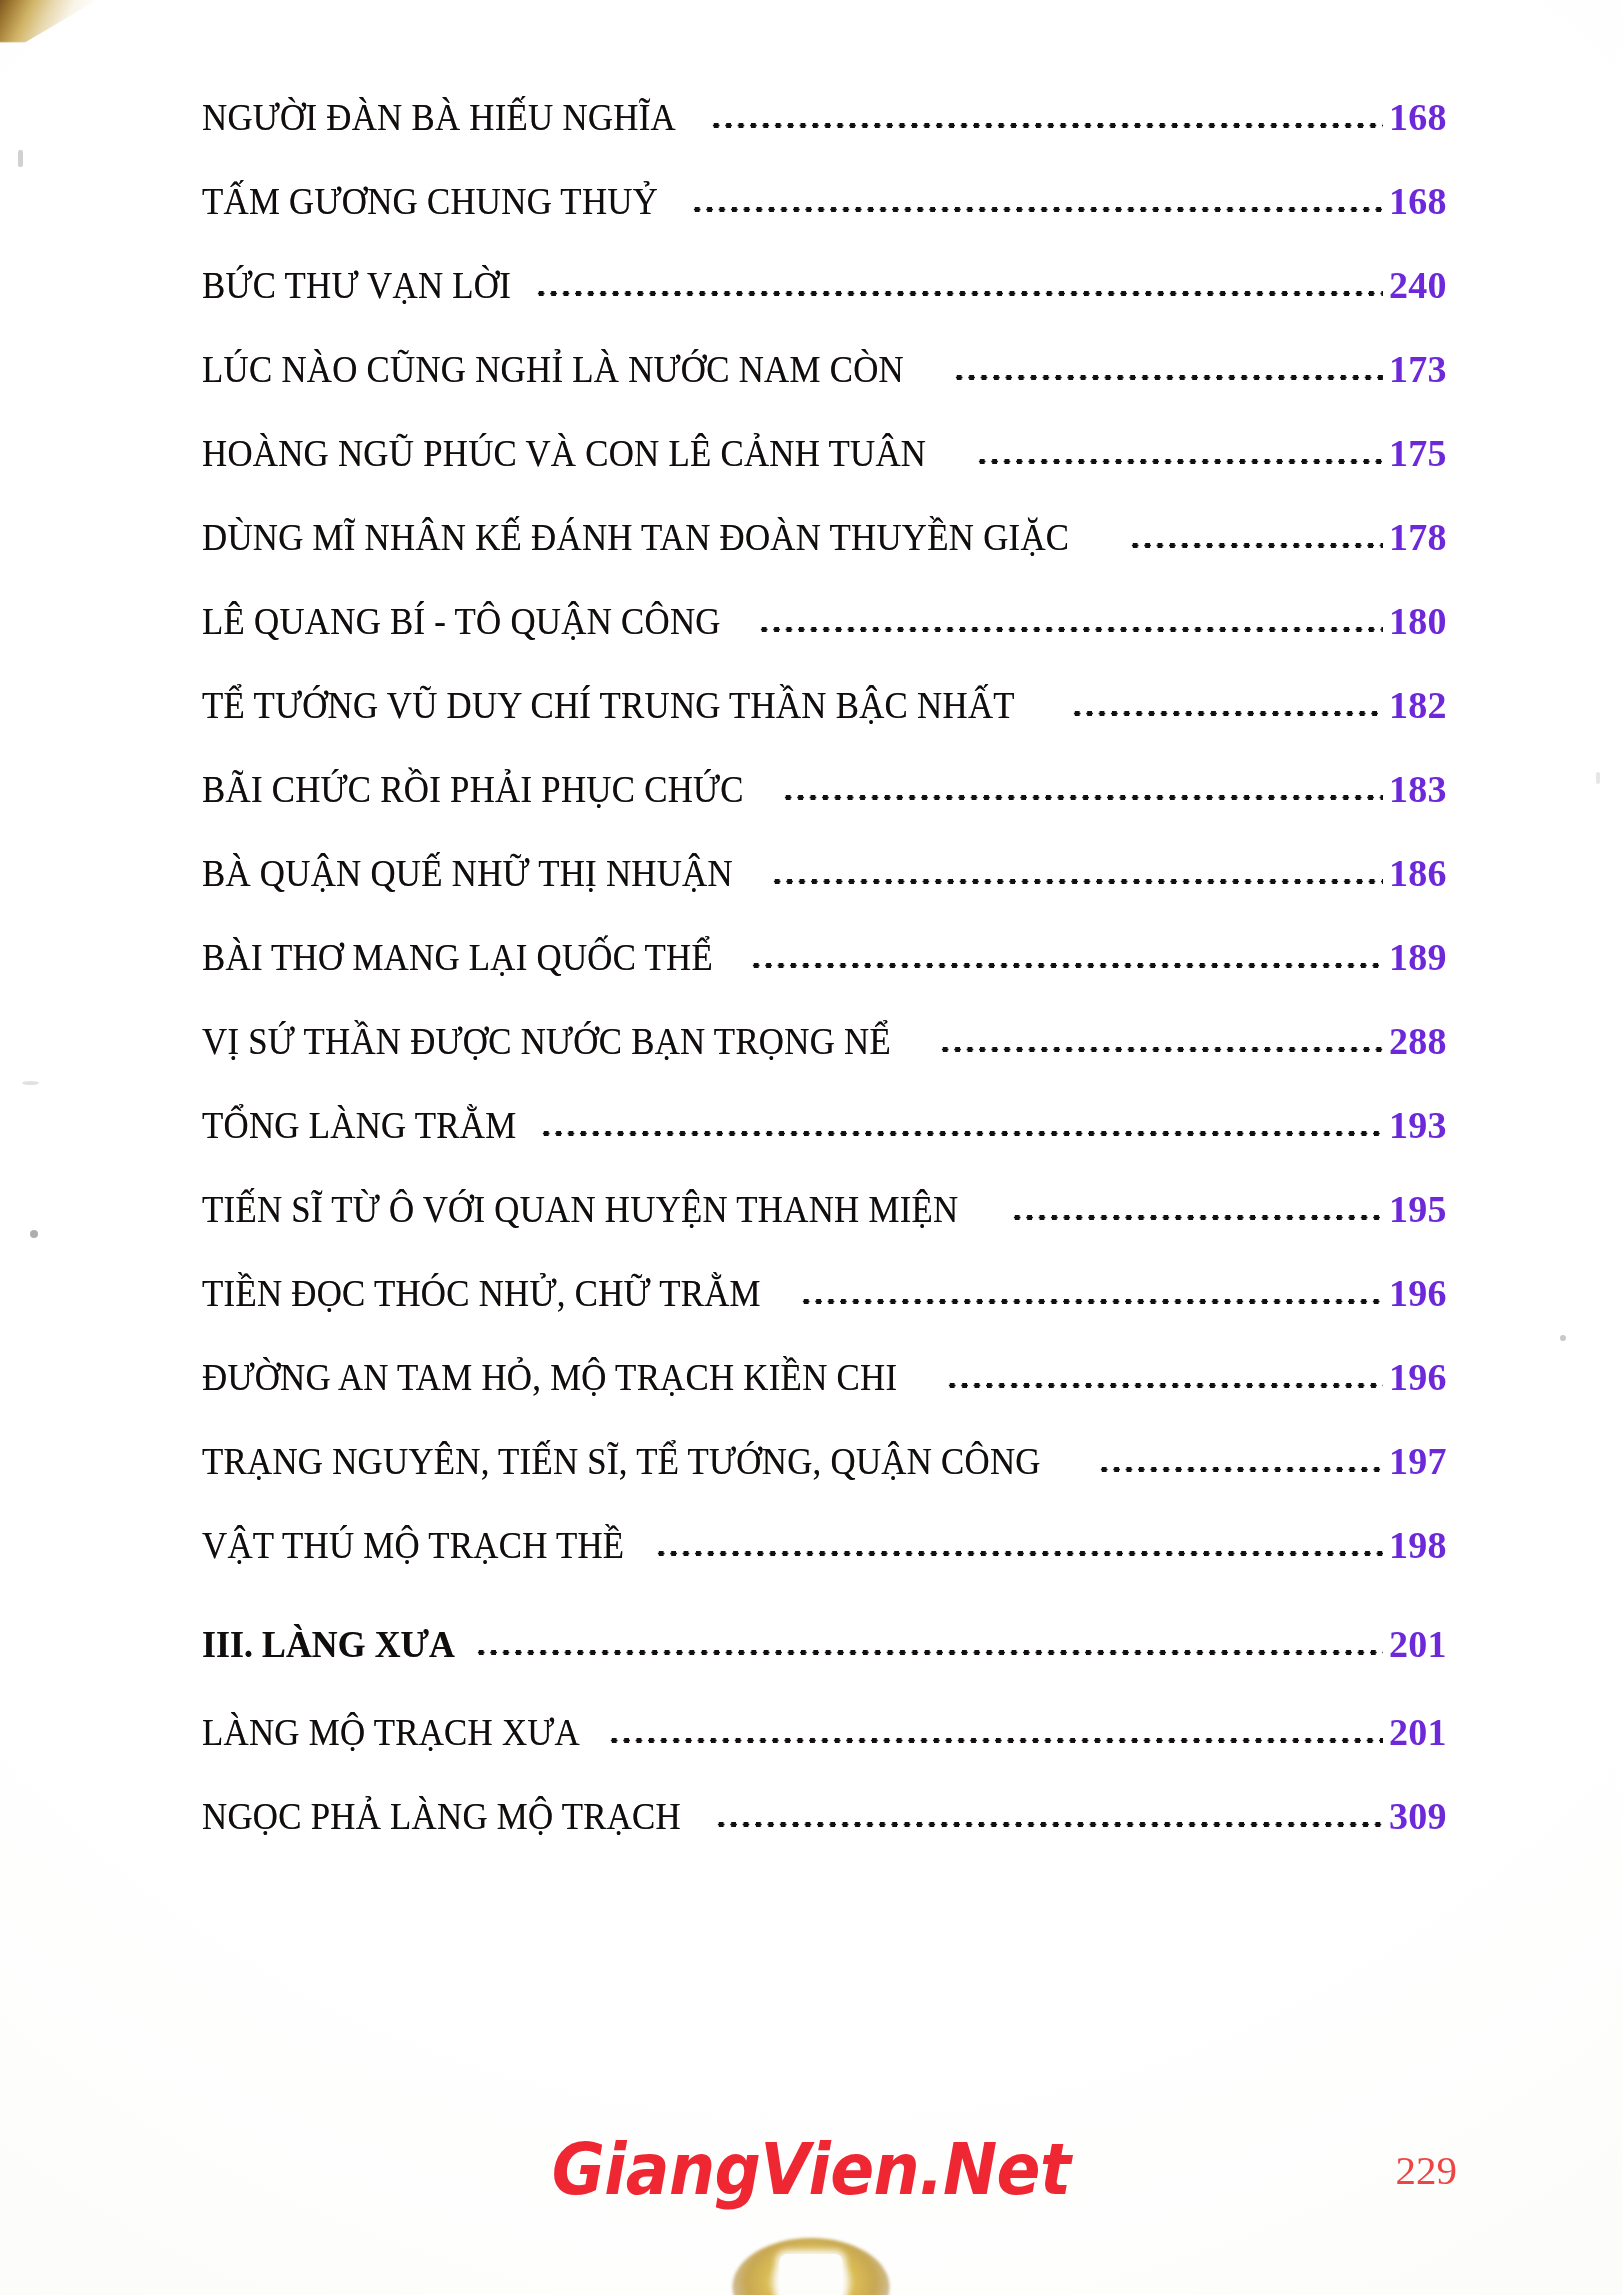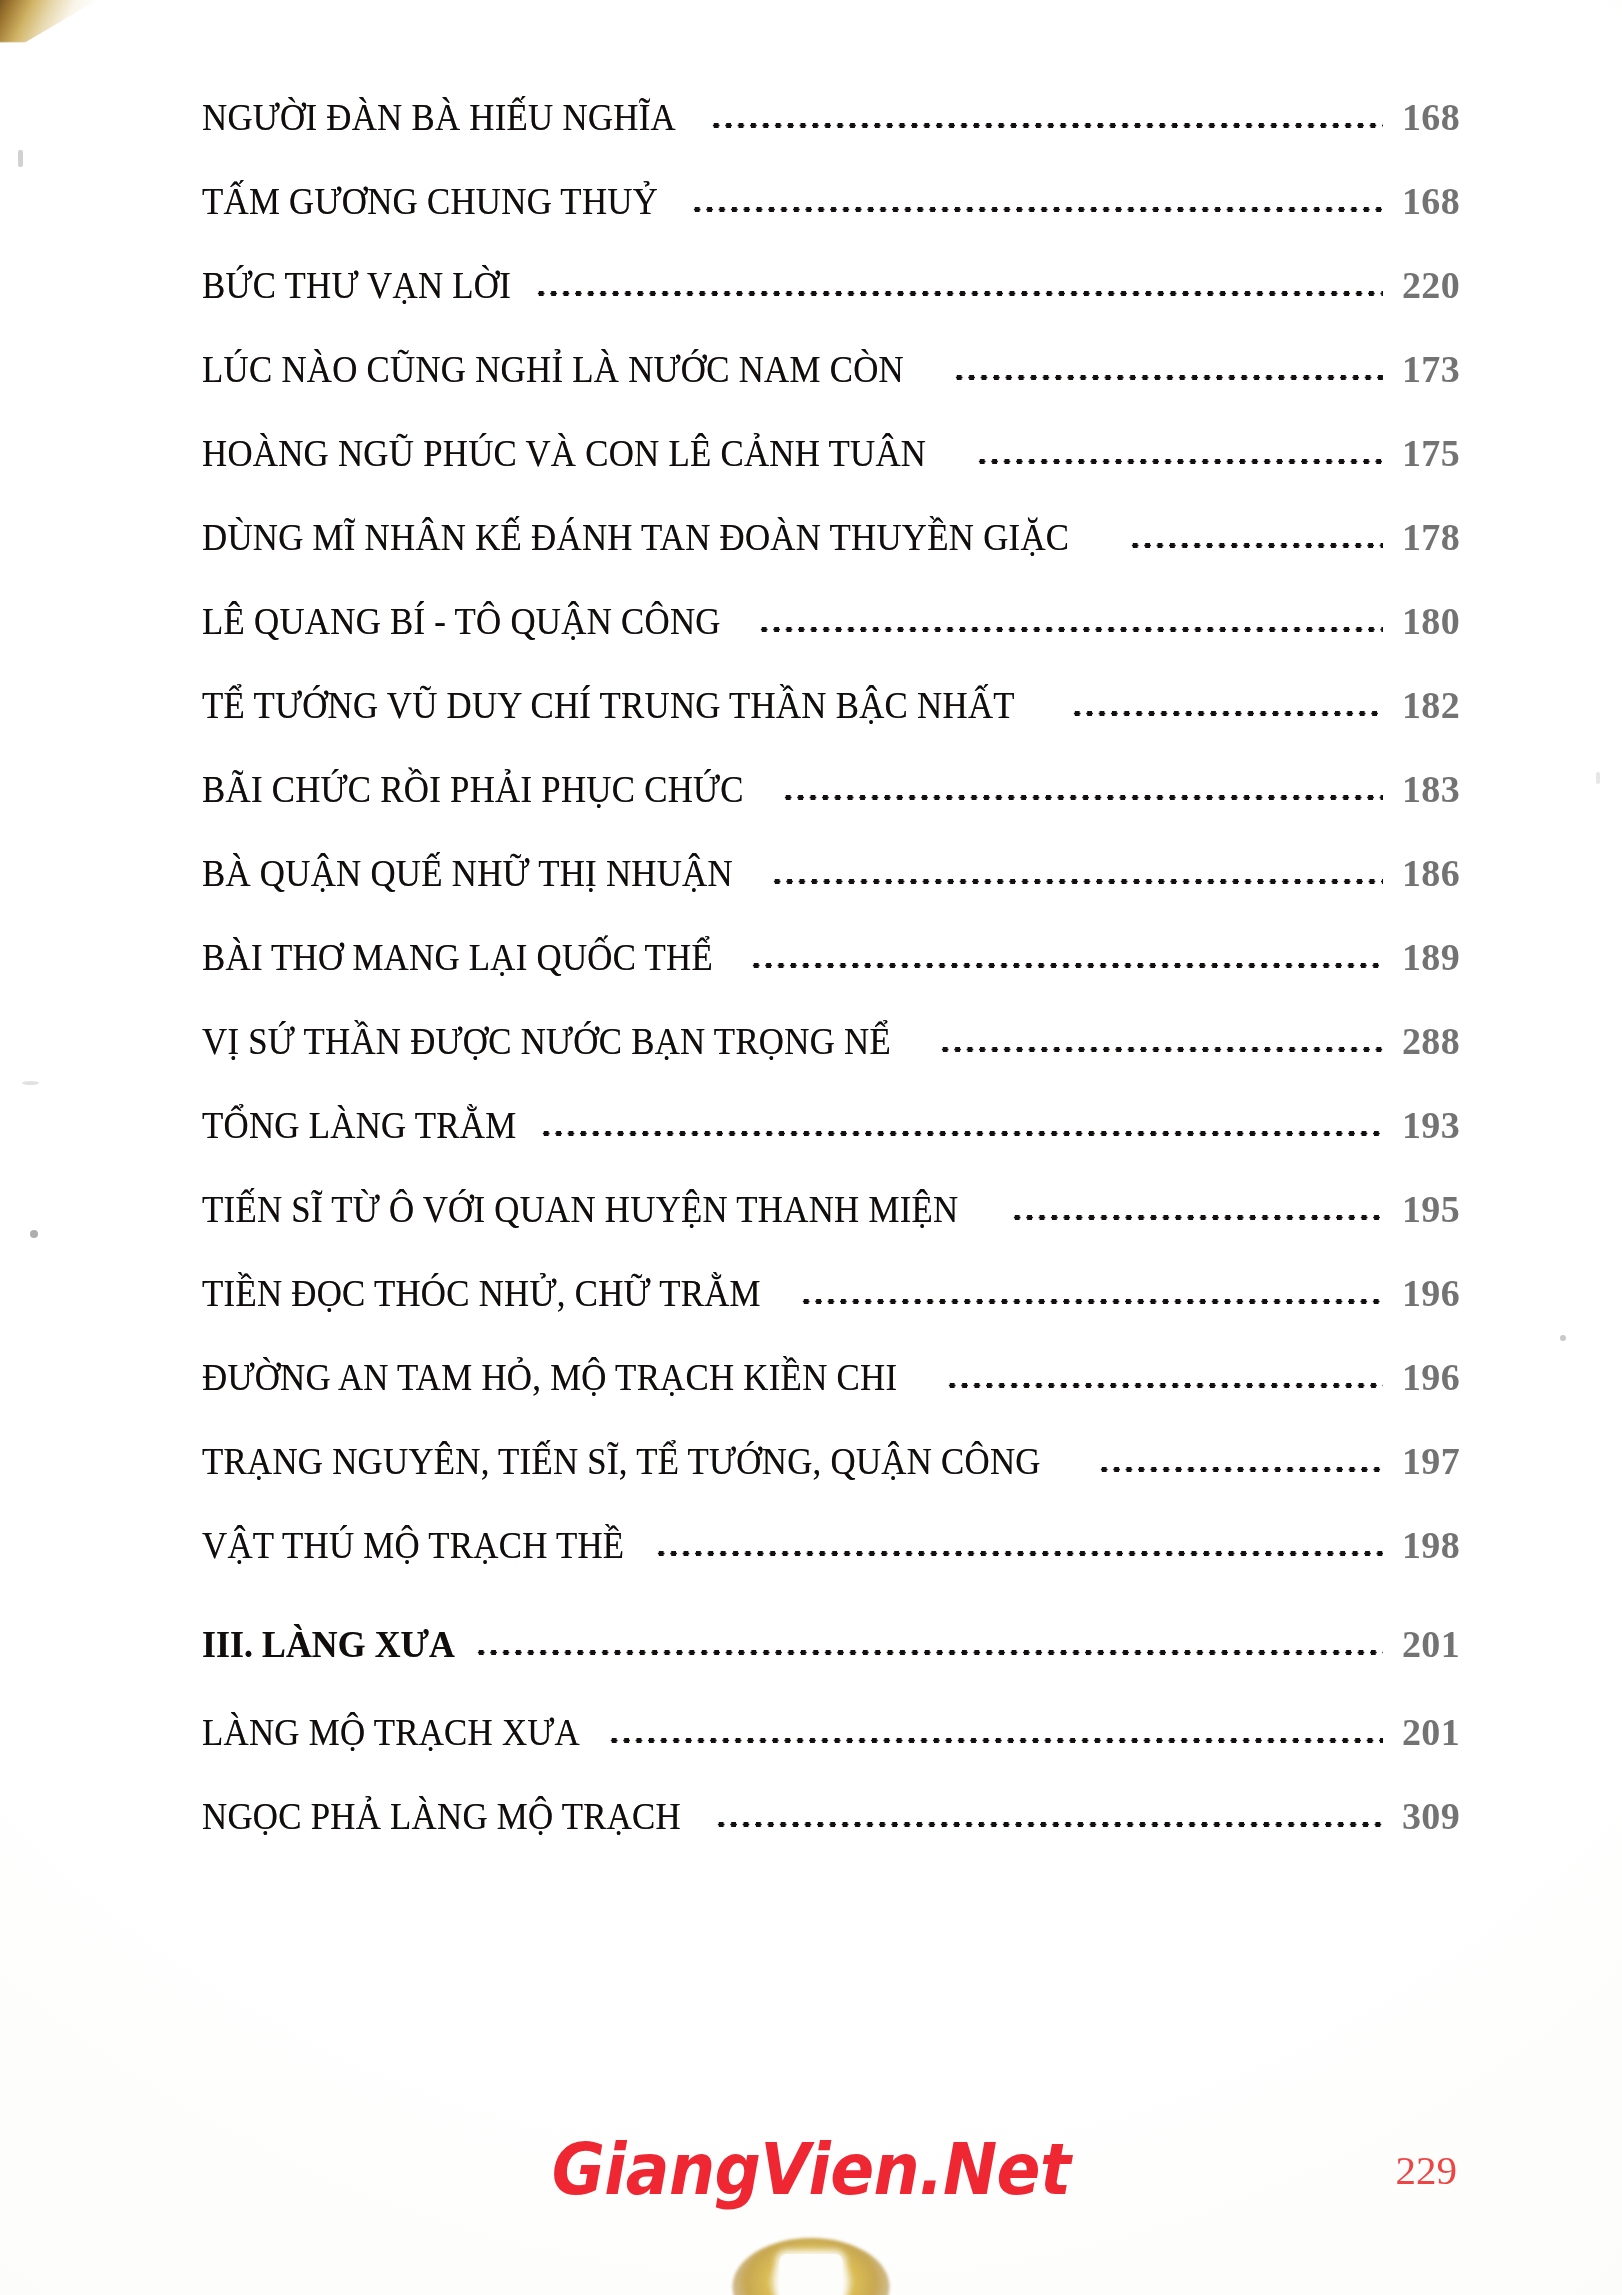--- a/index.html
+++ b/index.html
@@ -147,25 +147,25 @@
     height: 4.6px;
     background-image: radial-gradient(circle, #120f0e 44%, rgba(0,0,0,0) 46%);
     background-size: 12.4px 4.6px;
     background-repeat: repeat-x;
     background-position: left bottom;
   }
 
   .entry-page {
     flex: 0 0 auto;
     min-width: 84px;
-    text-align: center;
+    text-align: left;
     font-size: 38px;
     font-weight: bold;
     line-height: 1;
-    color: #737373;
+    color: #6d28d9;
     letter-spacing: 0.3px;
   }
 
   
   .footer {
     position: absolute;
     left: 0;
     right: 0;
     bottom: 71px;
     height: 111px;
@@ -218,21 +218,21 @@
         <span class="entry-page">168</span>
       </div>
       <div class="toc-row">
         <span class="entry-title">TẤM GƯƠNG CHUNG THUỶ</span>
         <span class="leader"></span>
         <span class="entry-page">168</span>
       </div>
       <div class="toc-row">
         <span class="entry-title">BỨC THƯ VẠN LỜI</span>
         <span class="leader"></span>
-        <span class="entry-page">220</span>
+        <span class="entry-page">240</span>
       </div>
       <div class="toc-row">
         <span class="entry-title">LÚC NÀO CŨNG NGHỈ LÀ NƯỚC NAM CÒN</span>
         <span class="leader"></span>
         <span class="entry-page">173</span>
       </div>
       <div class="toc-row">
         <span class="entry-title">HOÀNG NGŨ PHÚC VÀ CON LÊ CẢNH TUÂN</span>
         <span class="leader"></span>
         <span class="entry-page">175</span>

